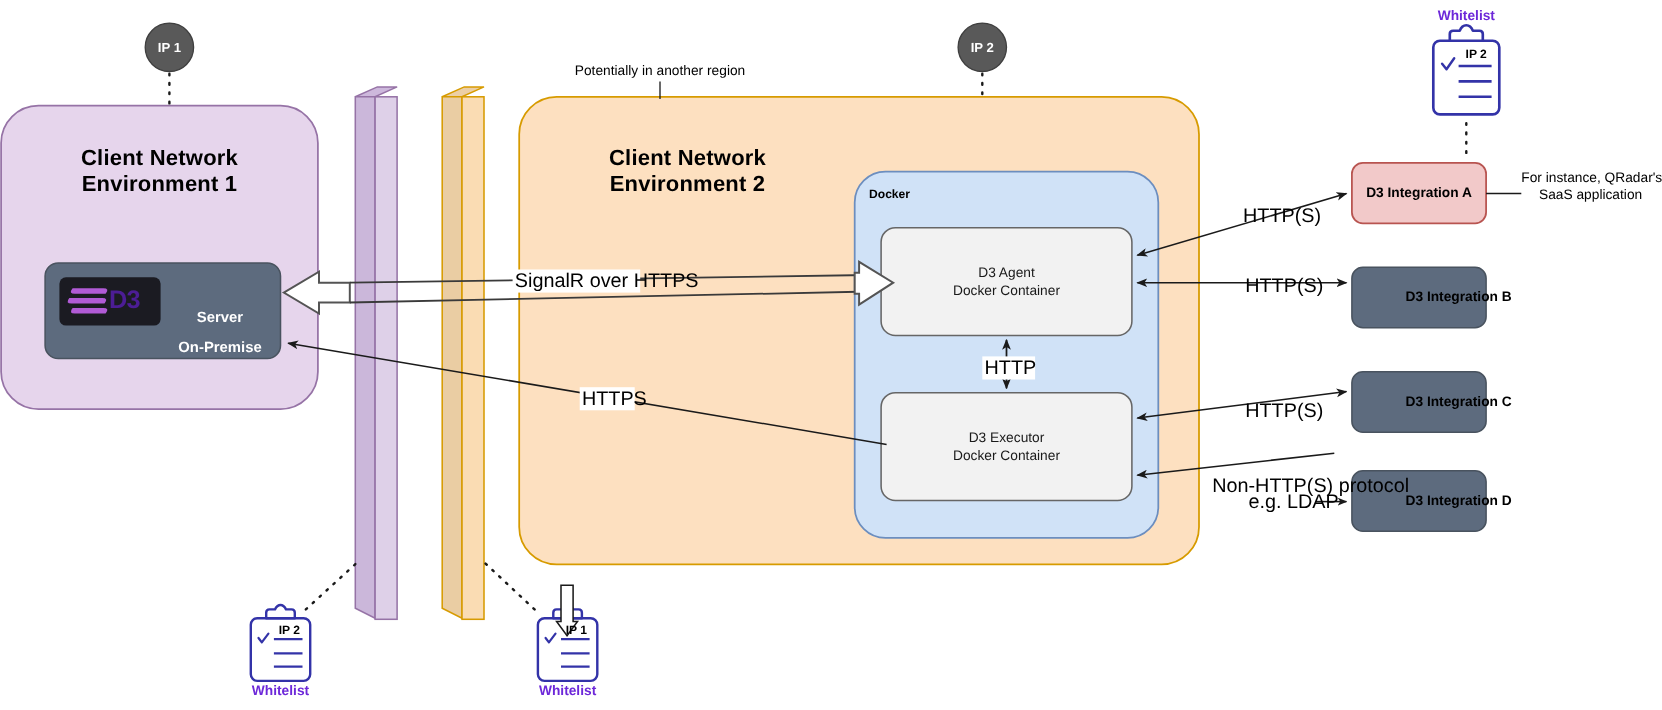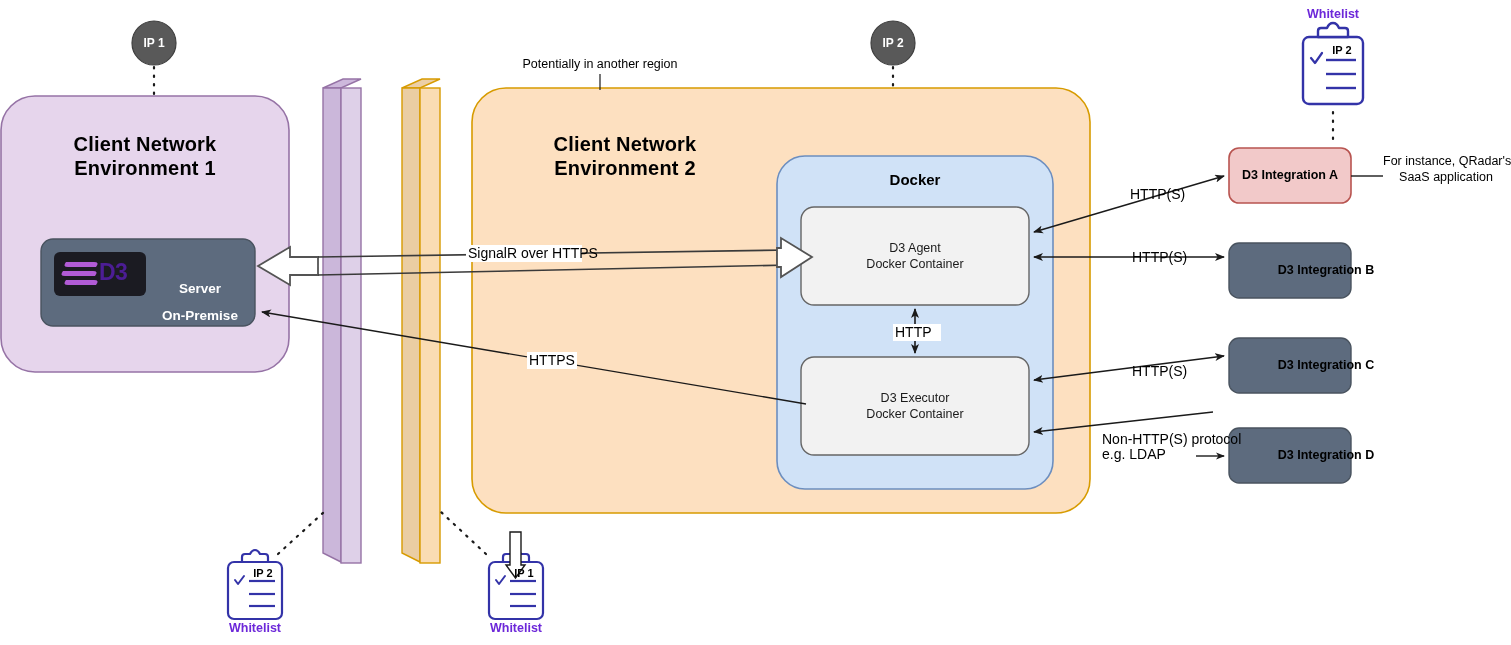--- a/index.html
+++ b/index.html
@@ -29,23 +29,23 @@
     white-space:pre;
   }
   
   .env-title{
     font-size:20px;
     font-weight:bold;
     text-align:center;
     letter-spacing:.2px;
   }
   .docker-title{
-    font-size:15px;
-    font-weight:bold;
-    text-align:center;
+    font-size:11px;
+    font-weight:bold;
+    text-align:left;
   }
   
   .container-lbl{
     font-size:12.5px;
     text-align:center;
     color:#1a1a1a;
   }
   .onprem-lbl{
     font-size:13.5px;
     font-weight:bold;
@@ -54,22 +54,22 @@
   }
   .integ-lbl{
     font-size:12.5px;
     font-weight:bold;
     text-align:center;
   }
   .integ-lbl.dark{ color:#000000;padding-left:36px; }
   .integ-lbl.light{ color:#000000; }
   
   .edge-lbl{
-    font-size:14px;
-    text-align:left;
+    font-size:18px;
+    text-align:right;
     color:#000000;
     background:#ffffff;
     padding:0 2px;
   }
   .edge-lbl.nobg{ background:transparent; }
   .note-lbl{
     font-size:12.5px;
     text-align:center;
     color:#000000;
     background:transparent;

